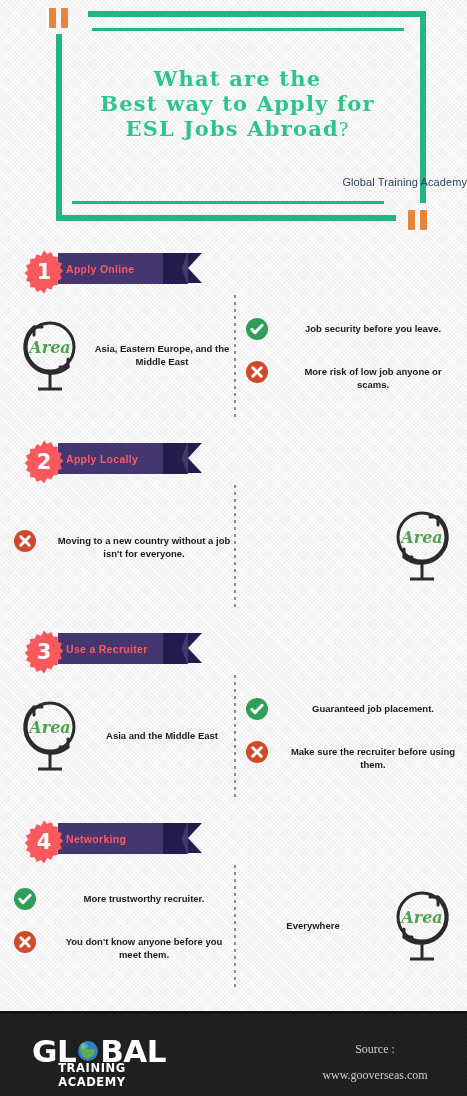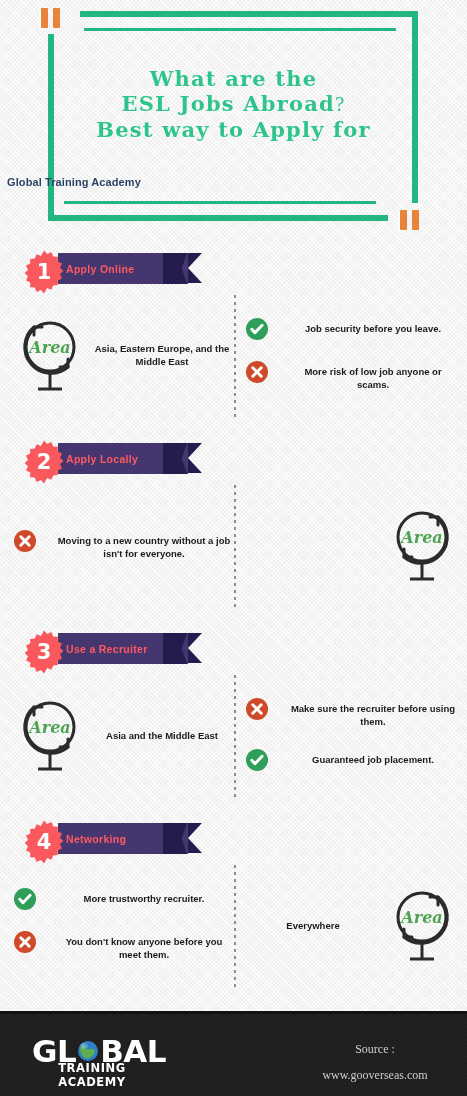--- a/index.html
+++ b/index.html
@@ -11,21 +11,21 @@
   }
   .page{
     position:relative;width:467px;height:1096px;
     background-color:#efefef;
     background-image:
       repeating-linear-gradient(45deg, rgba(255,255,255,.85) 0 1px, rgba(0,0,0,0) 1px 3px),
       repeating-linear-gradient(-45deg, rgba(255,255,255,.55) 0 1px, rgba(0,0,0,0) 1px 3px);
   }
 
   
-  .header{position:relative;height:240px;}
+  .header{position:relative;height:240px;margin-left:8px;}
   .frame-top{position:absolute;left:80px;top:11px;width:338px;height:6px;background:#24b680;}
   .frame-top-inner{position:absolute;left:84px;top:28px;width:312px;height:3px;background:#24b680;}
   .frame-right{position:absolute;left:412px;top:11px;width:6px;height:192px;background:#24b680;}
   .frame-left{position:absolute;left:48px;top:34px;width:6px;height:187px;background:#24b680;}
   .frame-bottom{position:absolute;left:48px;top:215px;width:340px;height:6px;background:#24b680;}
   .frame-bottom-inner{position:absolute;left:64px;top:201px;width:312px;height:3px;background:#24b680;}
 
   .quote{position:absolute;display:flex;gap:5px;}
   .quote span{display:block;width:7px;height:20px;background:#e8833a;border-radius:1px;}
   .quote span:nth-child(1){box-shadow:-2px 2px 0 0 rgba(255,255,255,.85);}
@@ -35,22 +35,22 @@
   .title{
     position:absolute;left:0;right:0;top:66px;
     text-align:center;color:#2ec48c;
     font-family:"DejaVu Serif",serif;
     font-weight:bold;font-size:21px;line-height:25px;
     letter-spacing:1.2px;
     text-shadow:0 1px 0 rgba(255,255,255,.55);
   }
   .title .qm{font-weight:normal;font-family:"Liberation Serif",serif;}
   .subtitle{
-    position:absolute;left:7px;right:0;top:176px;text-align:left;
-    color:#2b4466;font-size:11px;font-weight:bold;letter-spacing:.1px;
+    position:absolute;left:16px;right:0;top:176px;text-align:right;
+    color:#2b4466;font-size:11px;font-weight:normal;letter-spacing:.1px;
   }
 
   
   .section{position:relative;height:190px;}
   .ribbon{position:absolute;left:22px;top:10px;height:36px;}
   .ribbon-band{
     position:absolute;left:36px;top:3px;width:130px;height:31px;
     background:#453670;
   }
   .ribbon-band:after{
@@ -150,22 +150,22 @@
       <span></span>
         <span></span>
     </div>
     <div class="quote quote-br">
       <span></span>
         <span></span>
     </div>
 
     <div class="title">
       <div>What are the</div>
+      <div>Best way to Apply for</div>
       <div><span>ESL Jobs Abroad</span><span class="qm">?</span></div>
-      <div>Best way to Apply for</div>
     </div>
     <div class="subtitle">Global Training Academy</div>
   </div>
 
   <div class="section">
     <div class="ribbon">
       <div class="ribbon-band"></div>
       <div class="ribbon-tail"></div>
       <div class="ribbon-label">Apply Online</div>
       <div class="badge">
@@ -284,34 +284,34 @@
           <line x1="24" y1="76" x2="48" y2="76" stroke="#2b2b2b" stroke-width="3"></line>
           <text x="36" y="40" text-anchor="middle" font-family="DejaVu Serif, serif" font-size="16" font-style="italic" font-weight="bold" fill="#4ea352">Area</text>
         </svg>
         <div class="area-text">Asia and the Middle East</div>
       </div>
     </div>
 
     <div class="side right">
       <div class="points">
         <div class="point">
+          <div class="pt-icon ok">
+            <svg width="22" height="22" viewBox="0 0 22 22">
+                <path d="M5.8 11.3l3.2 3.4 7.1-7.4" fill="none" stroke="#fff" stroke-width="3" stroke-linecap="round" stroke-linejoin="round"></path>
+              </svg>
+          </div>
+          <div class="pt-text">Guaranteed job placement.</div>
+        </div>
+        <div class="point">
           <div class="pt-icon no">
             <svg width="22" height="22" viewBox="0 0 22 22">
                 <path d="M6.8 6.8l8.4 8.4 M15.2 6.8l-8.4 8.4" fill="none" stroke="#fff" stroke-width="3" stroke-linecap="round"></path>
               </svg>
           </div>
           <div class="pt-text">Make sure the recruiter before using them.</div>
-        </div>
-        <div class="point">
-          <div class="pt-icon ok">
-            <svg width="22" height="22" viewBox="0 0 22 22">
-                <path d="M5.8 11.3l3.2 3.4 7.1-7.4" fill="none" stroke="#fff" stroke-width="3" stroke-linecap="round" stroke-linejoin="round"></path>
-              </svg>
-          </div>
-          <div class="pt-text">Guaranteed job placement.</div>
         </div>
       </div>
     </div>
   </div>
 
   <div class="section">
     <div class="ribbon">
       <div class="ribbon-band"></div>
       <div class="ribbon-tail"></div>
       <div class="ribbon-label">Networking</div>

